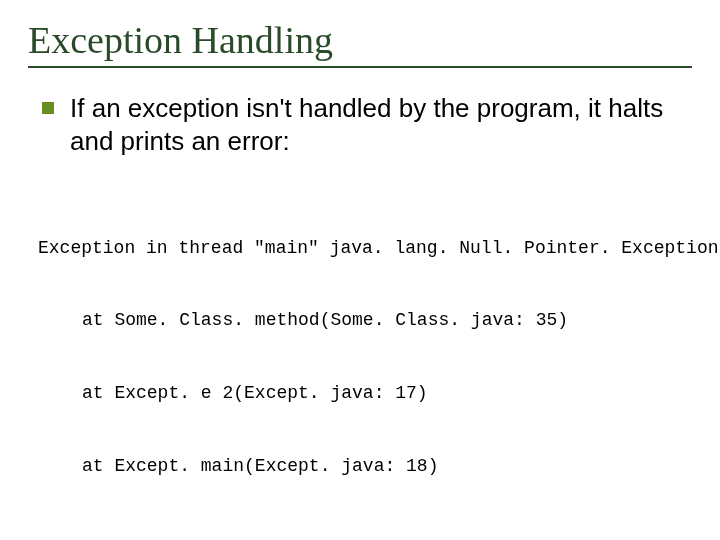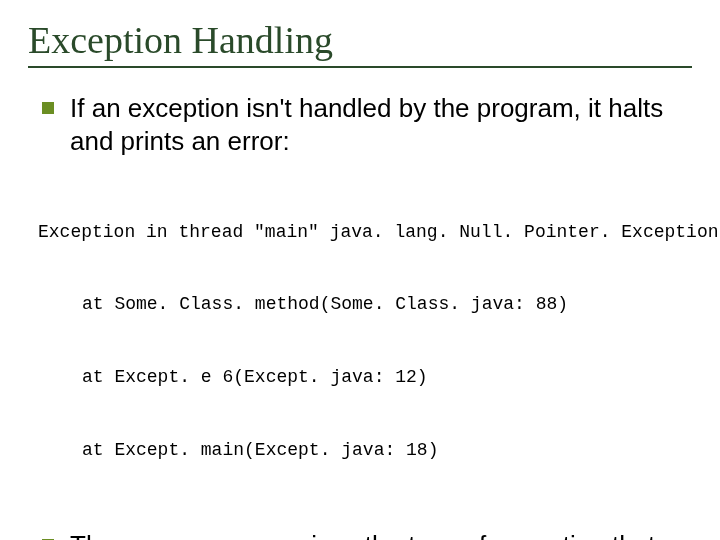--- a/index.html
+++ b/index.html
@@ -32,21 +32,21 @@
   .bullets {
     list-style: none;
     padding: 0;
     margin: 0;
   }
   .bullets > li {
     position: relative;
     padding-left: 42px;
     font-size: 26px;
     line-height: 1.25;
-    margin-bottom: 14px;
+    margin-bottom: 30px;
     font-family: Arial, Helvetica, sans-serif;
   }
   .sq {
     position: absolute;
     left: 14px;
     top: 10px;
     width: 12px;
     height: 12px;
     background: #6b8e23;
   }
@@ -73,22 +73,22 @@
 
     <li>
       <span class="sq"></span>
       <span>If an exception isn't handled by the program, it halts and prints an error:</span>
     </li>
 
   </ul>
 
   <div class="code-block">
     <div>Exception in thread "main" java. lang. Null. Pointer. Exception</div>
-    <div class="code-indent">at Some. Class. method(Some. Class. java: 88)</div>
-    <div class="code-indent">at Except. e 6(Except. java: 12)</div>
+    <div class="code-indent">at Some. Class. method(Some. Class. java: 35)</div>
+    <div class="code-indent">at Except. e 2(Except. java: 17)</div>
     <div class="code-indent">at Except. main(Except. java: 18)</div>
   </div>
 
   <ul class="bullets">
 
     <li>
       <span class="sq"></span>
       <span>The error message gives the type of exception that was thrown (</span>
     </li>
 

